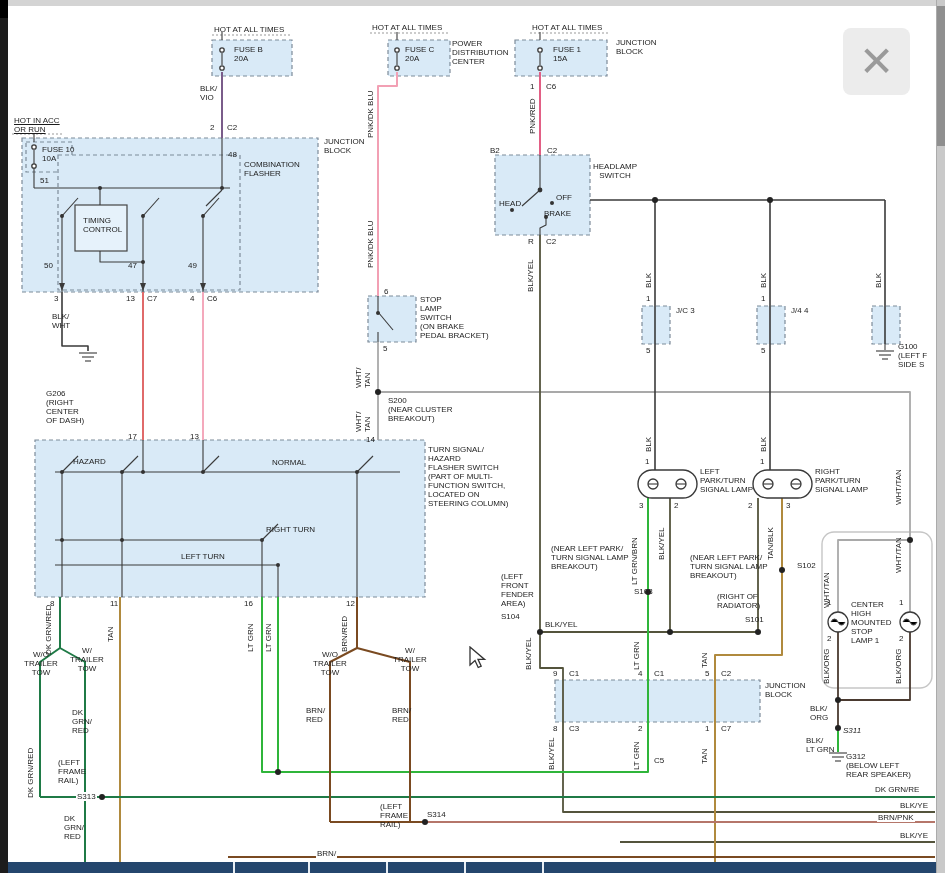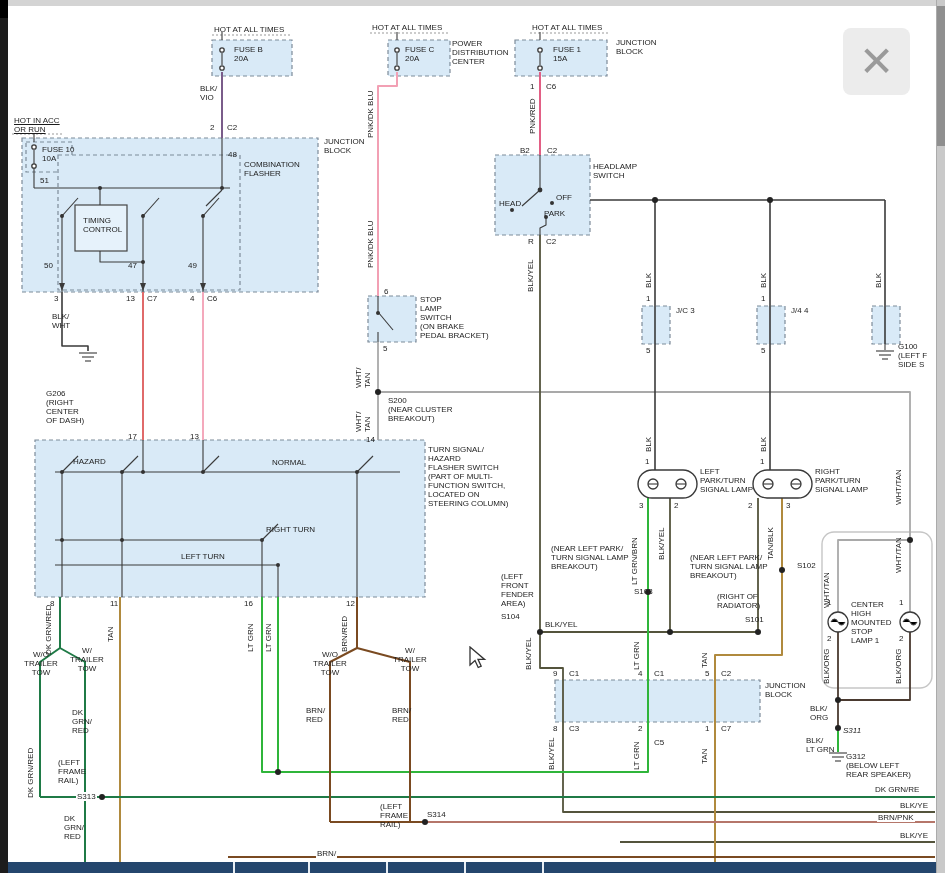--- a/index.html
+++ b/index.html
@@ -300,27 +300,27 @@
 WHT</div>
       <div class="lbl" style="left: 46px; top: 366px; margin-top: 23px;">G206
 (RIGHT
 CENTER
 OF DASH)</div>
       <div class="lbl vlbl" style="left: 366px; top: 138px;">PNK/DK BLU</div>
       <div class="lbl vlbl" style="left: 366px; top: 268px;">PNK/DK BLU</div>
       <div class="lbl vlbl" style="left: 528px; top: 134px;">PNK/RED</div>
       <div class="lbl" style="left: 530px; top: 82px;">1</div>
       <div class="lbl" style="left: 546px; top: 82px;">C6</div>
-      <div class="lbl" style="left: 520px; top: 146px;">B2</div>
+      <div class="lbl" style="left: 490px; top: 146px;">B2</div>
       <div class="lbl" style="left: 547px; top: 146px;">C2</div>
-      <div class="lbl" style="left: 593px; top: 162px;">HEADLAMP
+      <div class="lbl" style="left: 593px; top: 162px; text-align: center;">HEADLAMP
 SWITCH</div>
       <div class="lbl" style="left: 499px; top: 199px;">HEAD</div>
       <div class="lbl" style="left: 556px; top: 193px;">OFF</div>
-      <div class="lbl" style="left: 544px; top: 209px;">PARK</div>
+      <div class="lbl" style="left: 544px; top: 209px;">BRAKE</div>
       <div class="lbl" style="left: 528px; top: 237px;">R</div>
       <div class="lbl" style="left: 546px; top: 237px;">C2</div>
       <div class="lbl vlbl" style="left: 526px; top: 292px;">BLK/YEL</div>
       <div class="lbl" style="left: 384px; top: 287px;">6</div>
       <div class="lbl" style="left: 420px; top: 295px;">STOP
 LAMP
 SWITCH
 (ON BRAKE
 PEDAL BRACKET)</div>
       <div class="lbl" style="left: 383px; top: 344px;">5</div>
@@ -453,21 +453,21 @@
       <div class="lbl" style="left: 569px; top: 669px;">C1</div>
       <div class="lbl" style="left: 638px; top: 669px;">4</div>
       <div class="lbl" style="left: 654px; top: 669px;">C1</div>
       <div class="lbl" style="left: 705px; top: 669px;">5</div>
       <div class="lbl" style="left: 721px; top: 669px;">C2</div>
       <div class="lbl" style="left: 765px; top: 681px;">JUNCTION
 BLOCK</div>
       <div class="lbl" style="left: 553px; top: 724px;">8</div>
       <div class="lbl" style="left: 569px; top: 724px;">C3</div>
       <div class="lbl" style="left: 638px; top: 724px;">2</div>
-      <div class="lbl" style="left: 654px; top: 738px;">C5</div>
+      <div class="lbl" style="left: 654px; top: 756px;">C5</div>
       <div class="lbl" style="left: 705px; top: 724px;">1</div>
       <div class="lbl" style="left: 721px; top: 724px;">C7</div>
       <div class="lbl vlbl" style="left: 524px; top: 670px;">BLK/YEL</div>
       <div class="lbl vlbl" style="left: 547px; top: 770px;">BLK/YEL</div>
       <div class="lbl vlbl" style="left: 632px; top: 670px;">LT GRN</div>
       <div class="lbl vlbl" style="left: 632px; top: 770px;">LT GRN</div>
       <div class="lbl vlbl" style="left: 700px; top: 668px;">TAN</div>
       <div class="lbl vlbl" style="left: 700px; top: 764px;">TAN</div>
       <div class="lbl" style="left: 427px; top: 810px;">S314</div>
       <div class="lbl" style="left: 380px; top: 802px;">(LEFT

